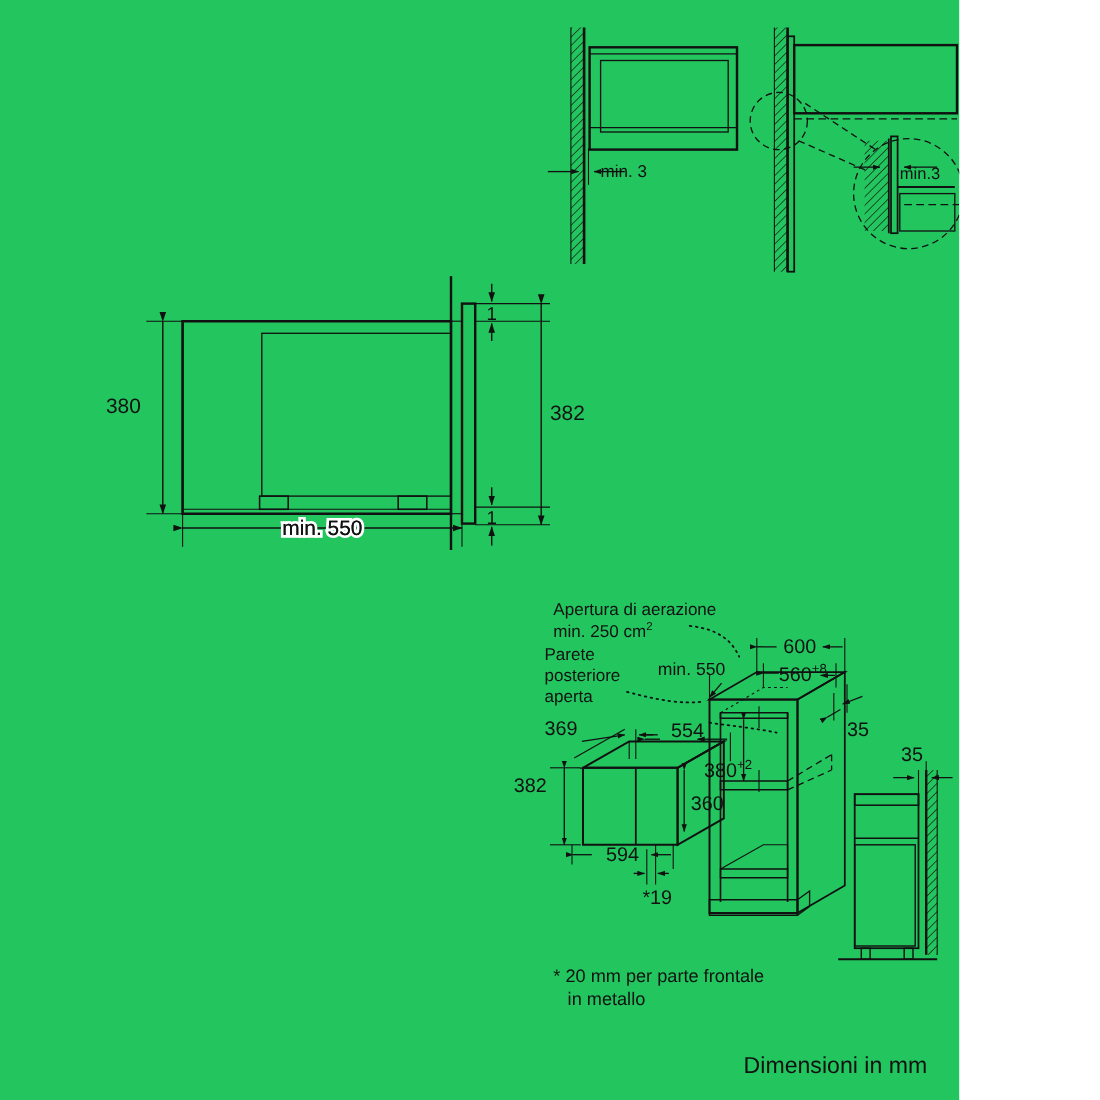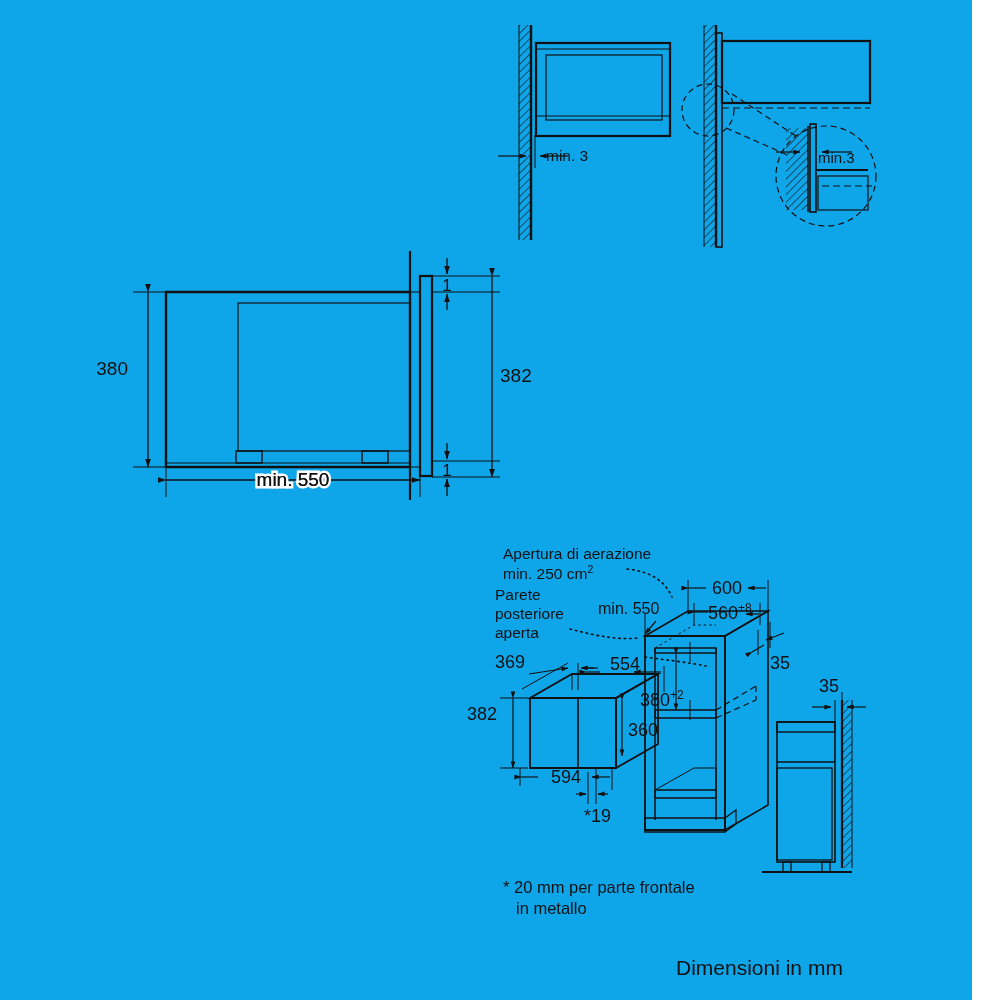--- a/index.html
+++ b/index.html
@@ -1,17 +1,17 @@
 <!DOCTYPE html>
 <html><head>
 <meta charset="utf-8">
 <style>
   html,body{margin:0;padding:0;background:#ffffff;}
   body{width:1000px;height:1000px;font-family:"Liberation Sans",sans-serif;color:#000;}
-  #stage{position:relative;width:972px;height:1000px;overflow:hidden;background:#0ea5e9;}
+  #stage{position:relative;width:872px;height:1000px;overflow:hidden;background:#22c55e;}
   svg{display:block;}
   .lbl{font-family:"Liberation Sans",sans-serif;fill:#111;}
   text{dominant-baseline:alphabetic;}
 </style>
 </head>
 <body>
 
 <div id="stage">
 <svg width="1000" height="1000" viewBox="0 0 1000 1000" xmlns="http://www.w3.org/2000/svg">
 

